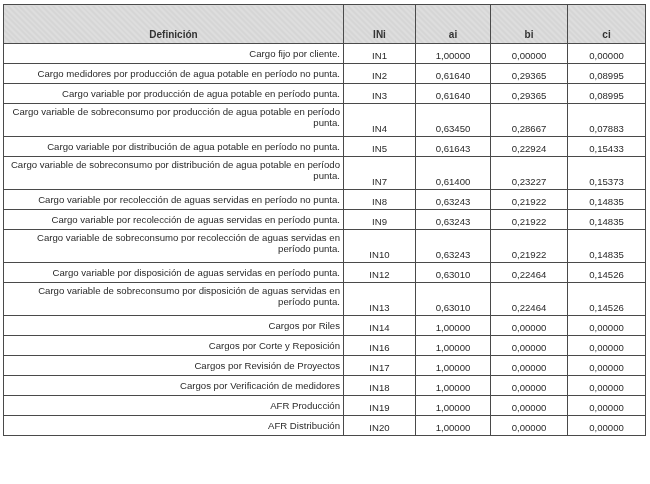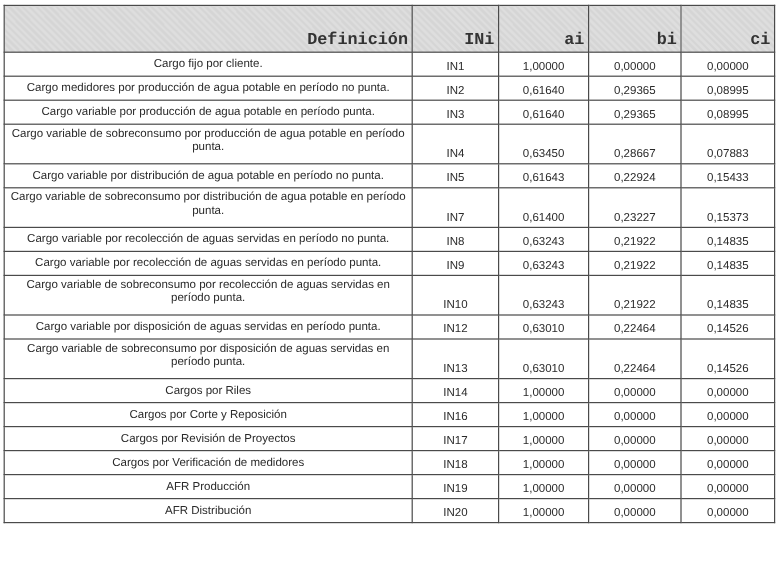--- a/index.html
+++ b/index.html
@@ -30,27 +30,26 @@
       padding: 0 3px;
       overflow: hidden;
     }
     table.tbl th {
       background: #dcdcdc;
       background-image: repeating-linear-gradient(45deg, rgba(0,0,0,0.03) 0 2px, rgba(255,255,255,0.05) 2px 4px);
       height: 35px;
       vertical-align: bottom;
       padding-bottom: 3px;
       font-weight: bold;
+      text-align: center;
+      color: #333;
+      font-size: 10px;
+    }
+    table.tbl td.def {
       text-align: right;
-      color: #333;
-      font-size: 14px;
-      font-family: Liberation Mono, monospace;
-    }
-    table.tbl td.def {
-      text-align: center;
       vertical-align: middle;
     }
     table.tbl td.num {
       text-align: center;
       vertical-align: bottom;
       padding-bottom: 2px;
     }
     tr.r1 td { height: 17px; }
     tr.r2 td { height: 30px; }
     tr.r2 td.def { vertical-align: top; padding-top: 2px; }

